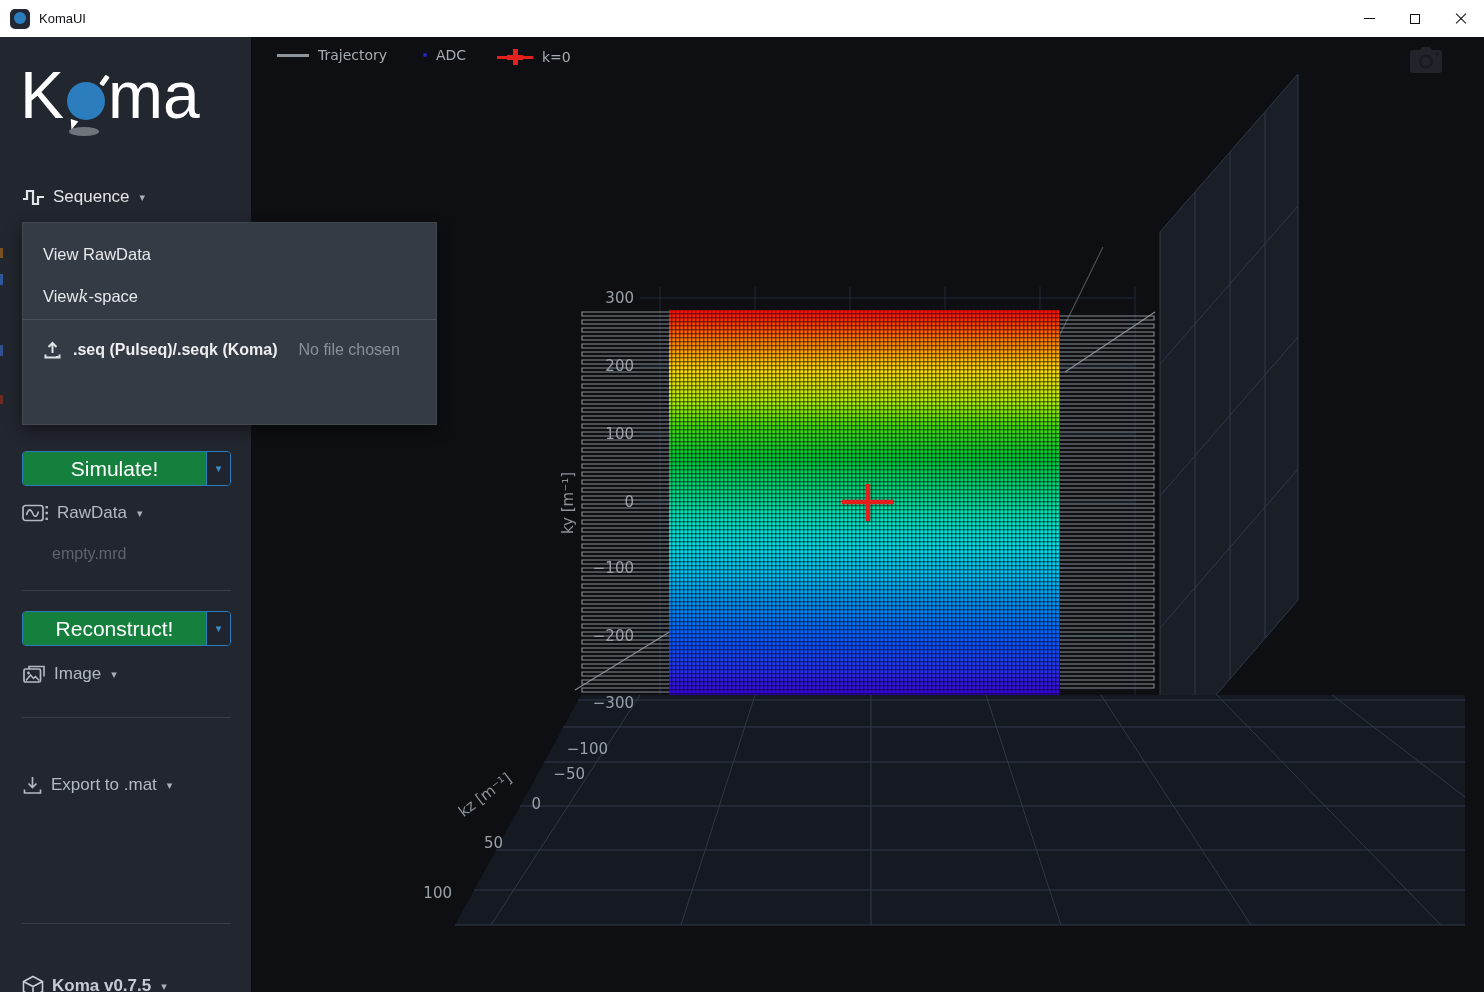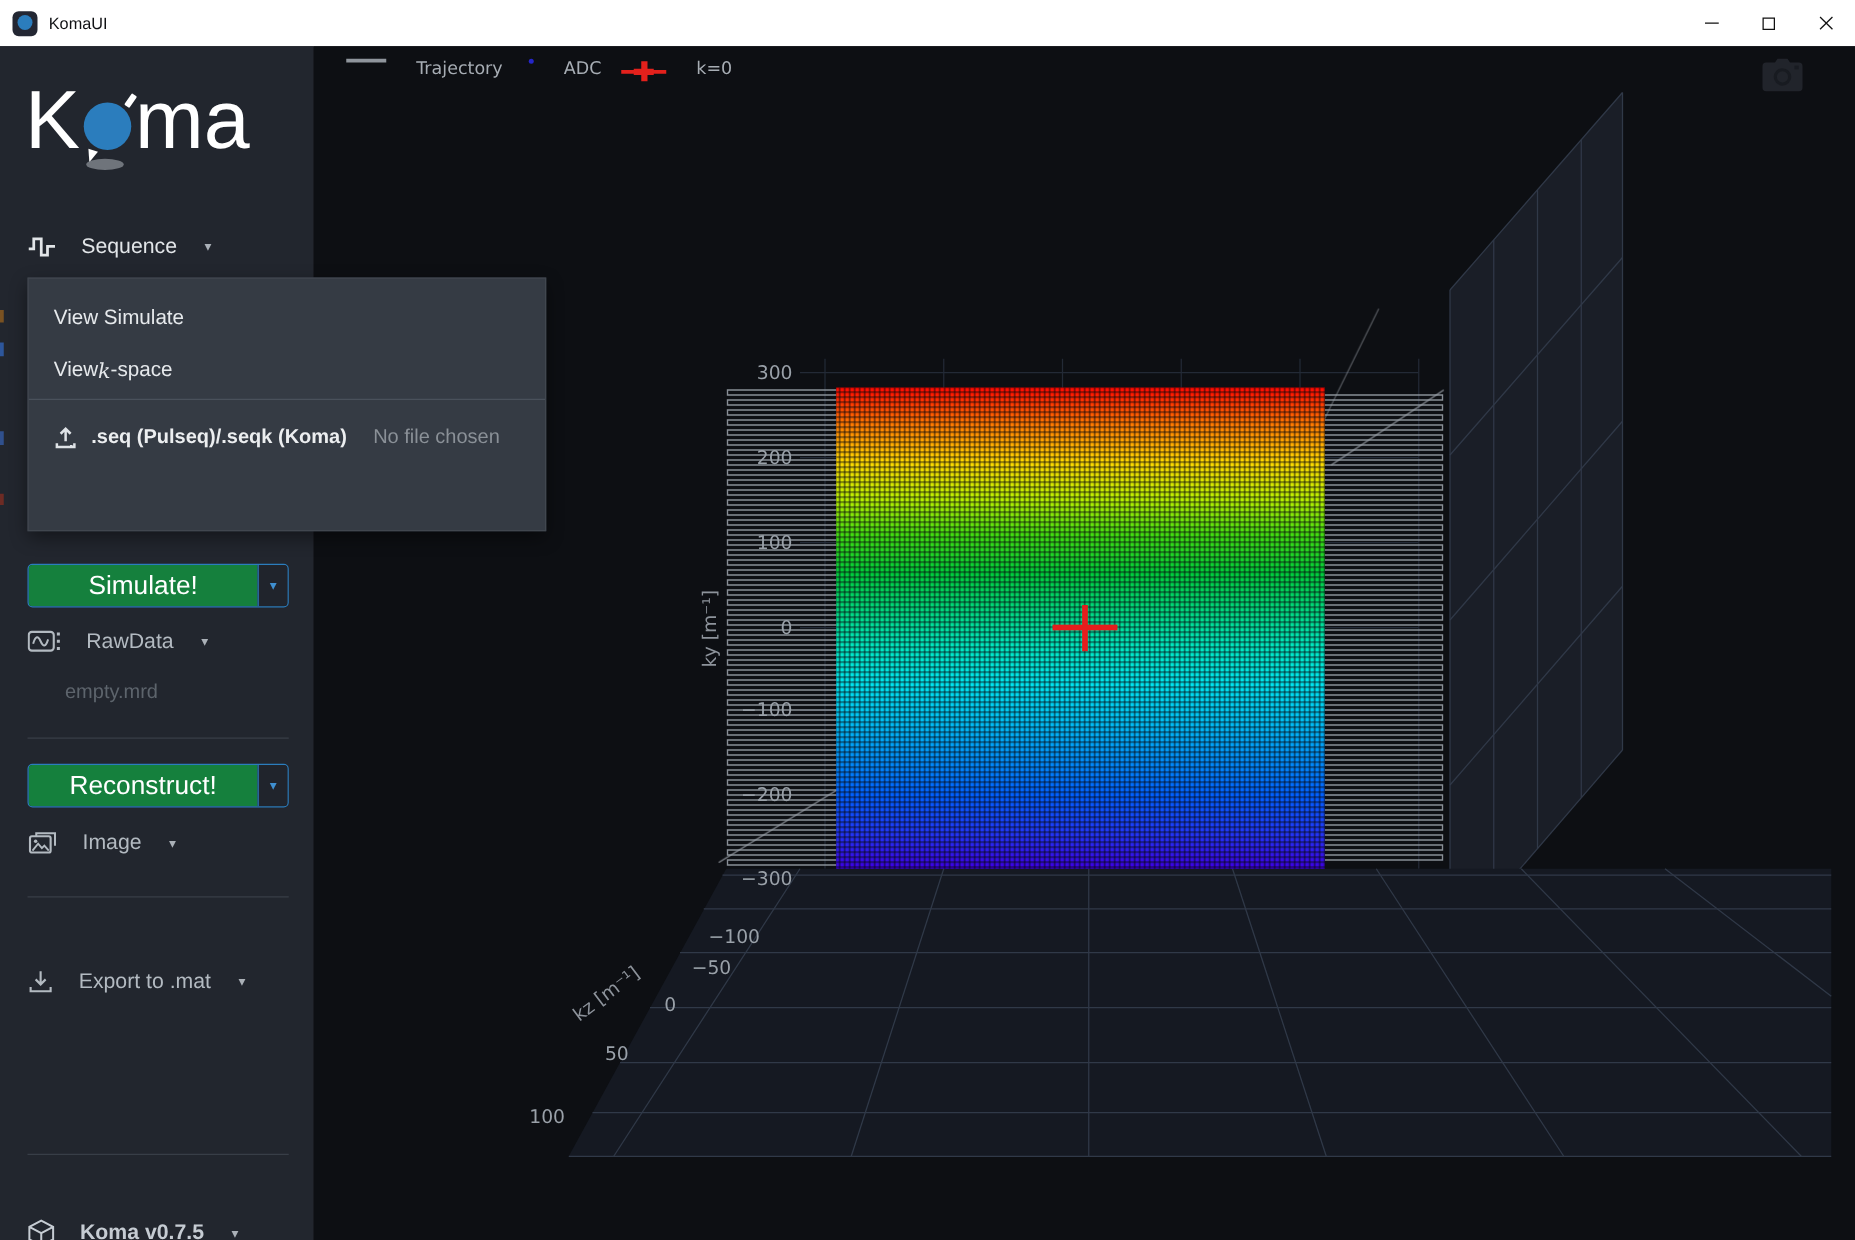--- a/index.html
+++ b/index.html
@@ -23,21 +23,21 @@
   .main{position:absolute;top:37px;left:0;width:1484px;height:955px}
 
   
   .sidebar{position:absolute;left:0;top:0;width:251px;height:955px;background:#22262e}
   .sliver{position:absolute;left:0;width:3px;opacity:.85}
   .logo{position:absolute;left:20px;top:14px;height:88px;color:#fff;font-family:Liberation Sans, sans-serif;font-size:66px;line-height:88px;white-space:nowrap}
   .globe{display:inline-block;width:38px;height:38px;border-radius:50%;background:#2b7dbd;position:relative;top:2px;margin:0 3px}
   .globe .pin{position:absolute;right:-2px;top:-7px;width:5px;height:11px;background:#fff;transform:rotate(35deg);border-radius:1px}
   .globe .tip{position:absolute;left:2px;bottom:-10px;width:0;height:0;border-left:4px solid transparent;border-right:4px solid transparent;border-top:10px solid #fff;transform:rotate(18deg)}
   .globe .base{position:absolute;left:2px;bottom:-16px;width:30px;height:9px;border-radius:50%;background:#8a8f96;opacity:.75}
-  .menu-row{position:absolute;left:22px;display:flex;align-items:center;gap:20px;cursor:pointer}
+  .menu-row{position:absolute;left:22px;display:flex;align-items:center;gap:8px;cursor:pointer}
   .menu-row .lbl{font-size:17px;color:#b3bac1}
   .menu-row.bright .lbl{color:#e2e5e8}
   .menu-row.bold .lbl{font-weight:bold;color:#c6ccd3}
   .caret{font-size:11px;color:#aab0b7;font-family:"DejaVu Sans",sans-serif;margin-left:2px}
   .divider{position:absolute;left:22px;width:209px;height:1px;background:#383e47}
   .split-btn{position:absolute;left:22px;width:209px;height:35px;display:flex;border:1px solid #2b7dbd;border-radius:4px;overflow:hidden;cursor:pointer}
   .split-main{flex:1;background:#15803d;color:#fff;font-size:21px;border:none;cursor:pointer;font-family:Liberation Sans, sans-serif}
   .split-caret{width:24px;background:#20242c;border:none;border-left:1px solid #2b7dbd;color:#3f8fd0;font-size:11px;cursor:pointer}
   .file-label{position:absolute;left:52px;font-size:16px;color:#5d646c}
   .icon{flex:0 0 auto;display:inline-flex}
@@ -46,21 +46,21 @@
   .dropdown{position:absolute;left:22px;top:185px;width:415px;height:203px;background:#353b44;border:1px solid #41474f;box-shadow:0 5px 14px rgba(0,0,0,.45);z-index:20;padding-top:10px}
   .dd-item{height:42px;display:flex;align-items:center;padding-left:20px;font-size:16.5px;color:#e6e9ec;cursor:pointer}
   .kit{font-family:"DejaVu Serif",serif;font-style:italic}
   .dd-divider{height:1px;background:#4a515b;margin-top:2px}
   .dd-upload{display:flex;align-items:center;gap:11px;padding-left:20px;height:56px;margin-top:2px;cursor:pointer}
   .up-label{font-size:16px;font-weight:600;color:#eceef0}
   .up-status{font-size:16px;color:#8a9097;margin-left:10px}
 
   
   .plot{position:absolute;left:251px;top:0;width:1233px;height:955px;background:#0d0f13}
-  .legend-item{position:absolute;top:10px;display:flex;align-items:flex-start;gap:24px;cursor:pointer}
+  .legend-item{position:absolute;top:10px;display:flex;align-items:center;gap:9px;cursor:pointer}
   .legend-item .txt{font-size:14px;color:#a7adb4;font-family:"DejaVu Sans",sans-serif}
   .sw-line{width:32px;height:3px;background:#8f959c}
   .sw-dot{width:4px;height:4px;border-radius:50%;background:#2526c8}
   .sw-cross{position:relative;width:36px;height:20px}
   .sw-cross .l{position:absolute;left:0;top:8.5px;width:36px;height:3px;background:#e3211c}
   .sw-cross .cv{position:absolute;left:15.5px;top:2px;width:5px;height:16px;background:#e3211c}
   .sw-cross .ch{position:absolute;left:10px;top:7.5px;width:16px;height:5px;background:#e3211c}
   #scene-svg{position:absolute;left:0;top:0;width:1233px;height:955px}
   .g1{stroke:#232a36;stroke-width:1}
   .g2{stroke:#303948;stroke-width:1}
@@ -312,21 +312,21 @@
         <svg width="36" height="30" viewBox="0 0 36 30">
           <path d="M12 4 L14 1 H22 L24 4 H31 A3 3 0 0 1 34 7 V24 A3 3 0 0 1 31 27 H5 A3 3 0 0 1 2 24 V7 A3 3 0 0 1 5 4 Z" fill="#24272e"></path>
           <circle cx="18" cy="15.5" r="7" fill="#1a1d23"></circle>
           <circle cx="18" cy="15.5" r="4.5" fill="#24272e"></circle>
           <rect x="27.5" y="6.5" width="3.5" height="3" fill="#1a1d23"></rect>
         </svg>
       </div>
     </section>
 
     <div class="dropdown">
-      <div class="dd-item">View Simulate</div>
+      <div class="dd-item">View RawData</div>
       <div class="dd-item">
           <span>View </span>
           <i class="kit">k</i>
           <span>-space</span>
         </div>
       <div class="dd-divider"></div>
       <div class="dd-upload">
         <span class="icon">
           <svg width="19" height="19" viewBox="0 0 19 19">
               <path d="M9.5 12 V2.5 M5.5 6 L9.5 2 L13.5 6" fill="none" stroke="#dfe3e7" stroke-width="2"></path>

